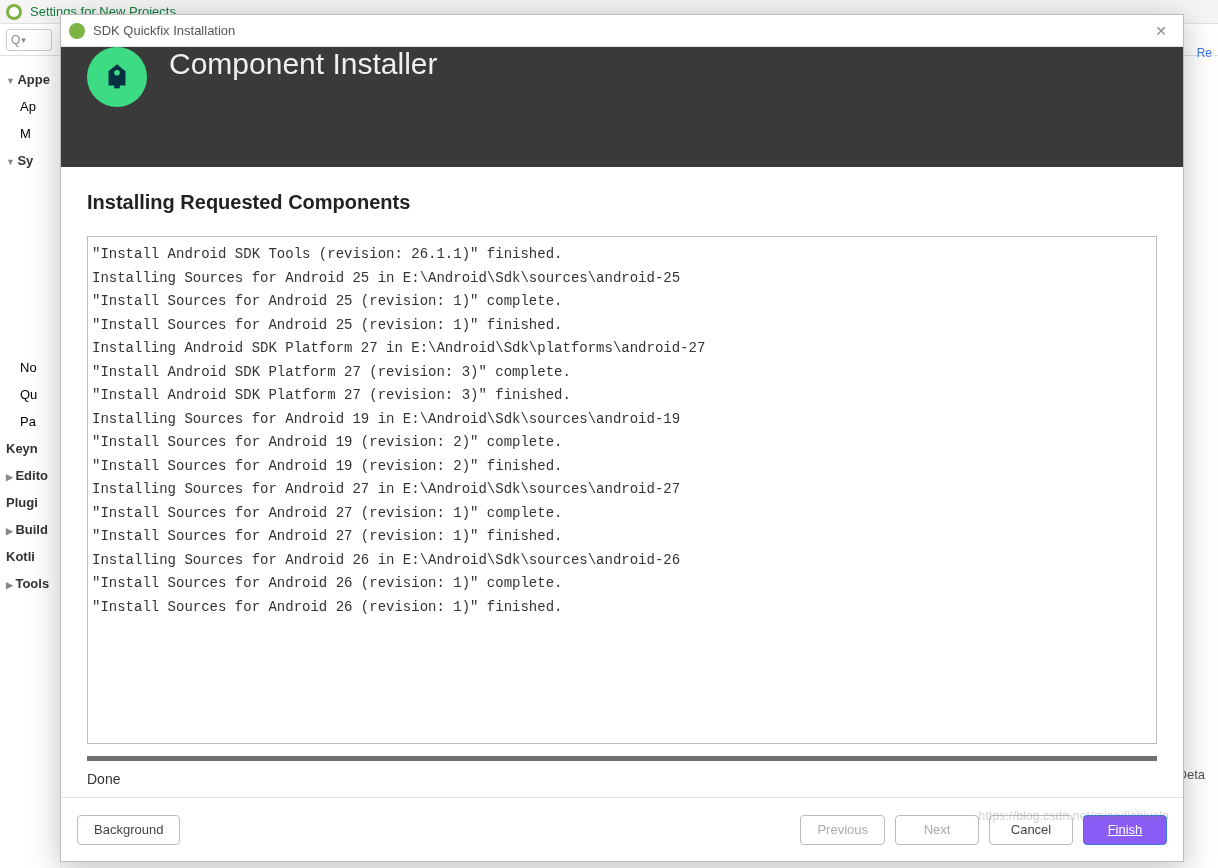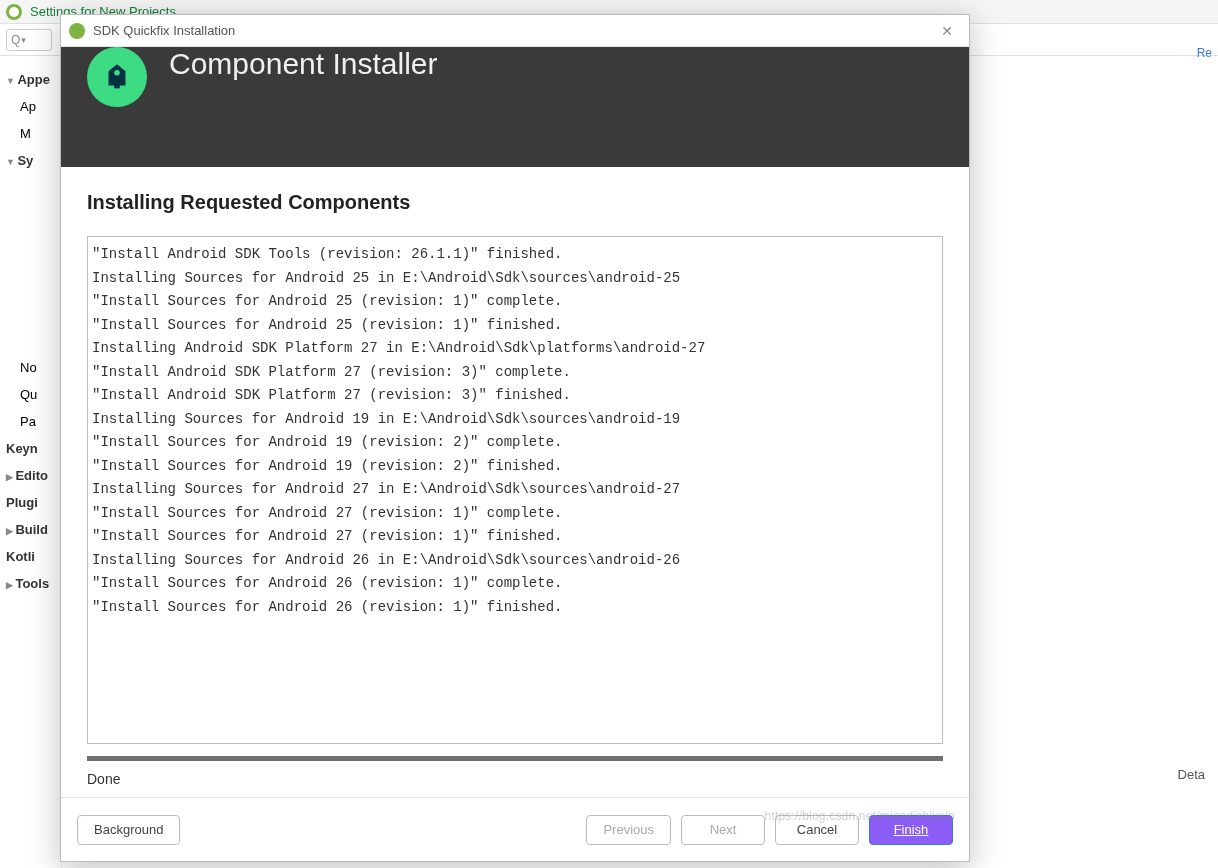--- a/index.html
+++ b/index.html
@@ -90,21 +90,21 @@
       color: #555;
       font-size: 13px;
       padding: 6px;
     }
 
     
     .dialog {
       position: absolute;
       top: 14px;
       left: 60px;
-      width: 910px;
+      width: 1124px;
       height: 848px;
       background: #fff;
       border: 1px solid #bbb;
       box-shadow: 0 6px 30px rgba(0,0,0,0.25);
       display: flex;
       flex-direction: column;
     }
     .dialog-titlebar {
       height: 32px;
       display: flex;

